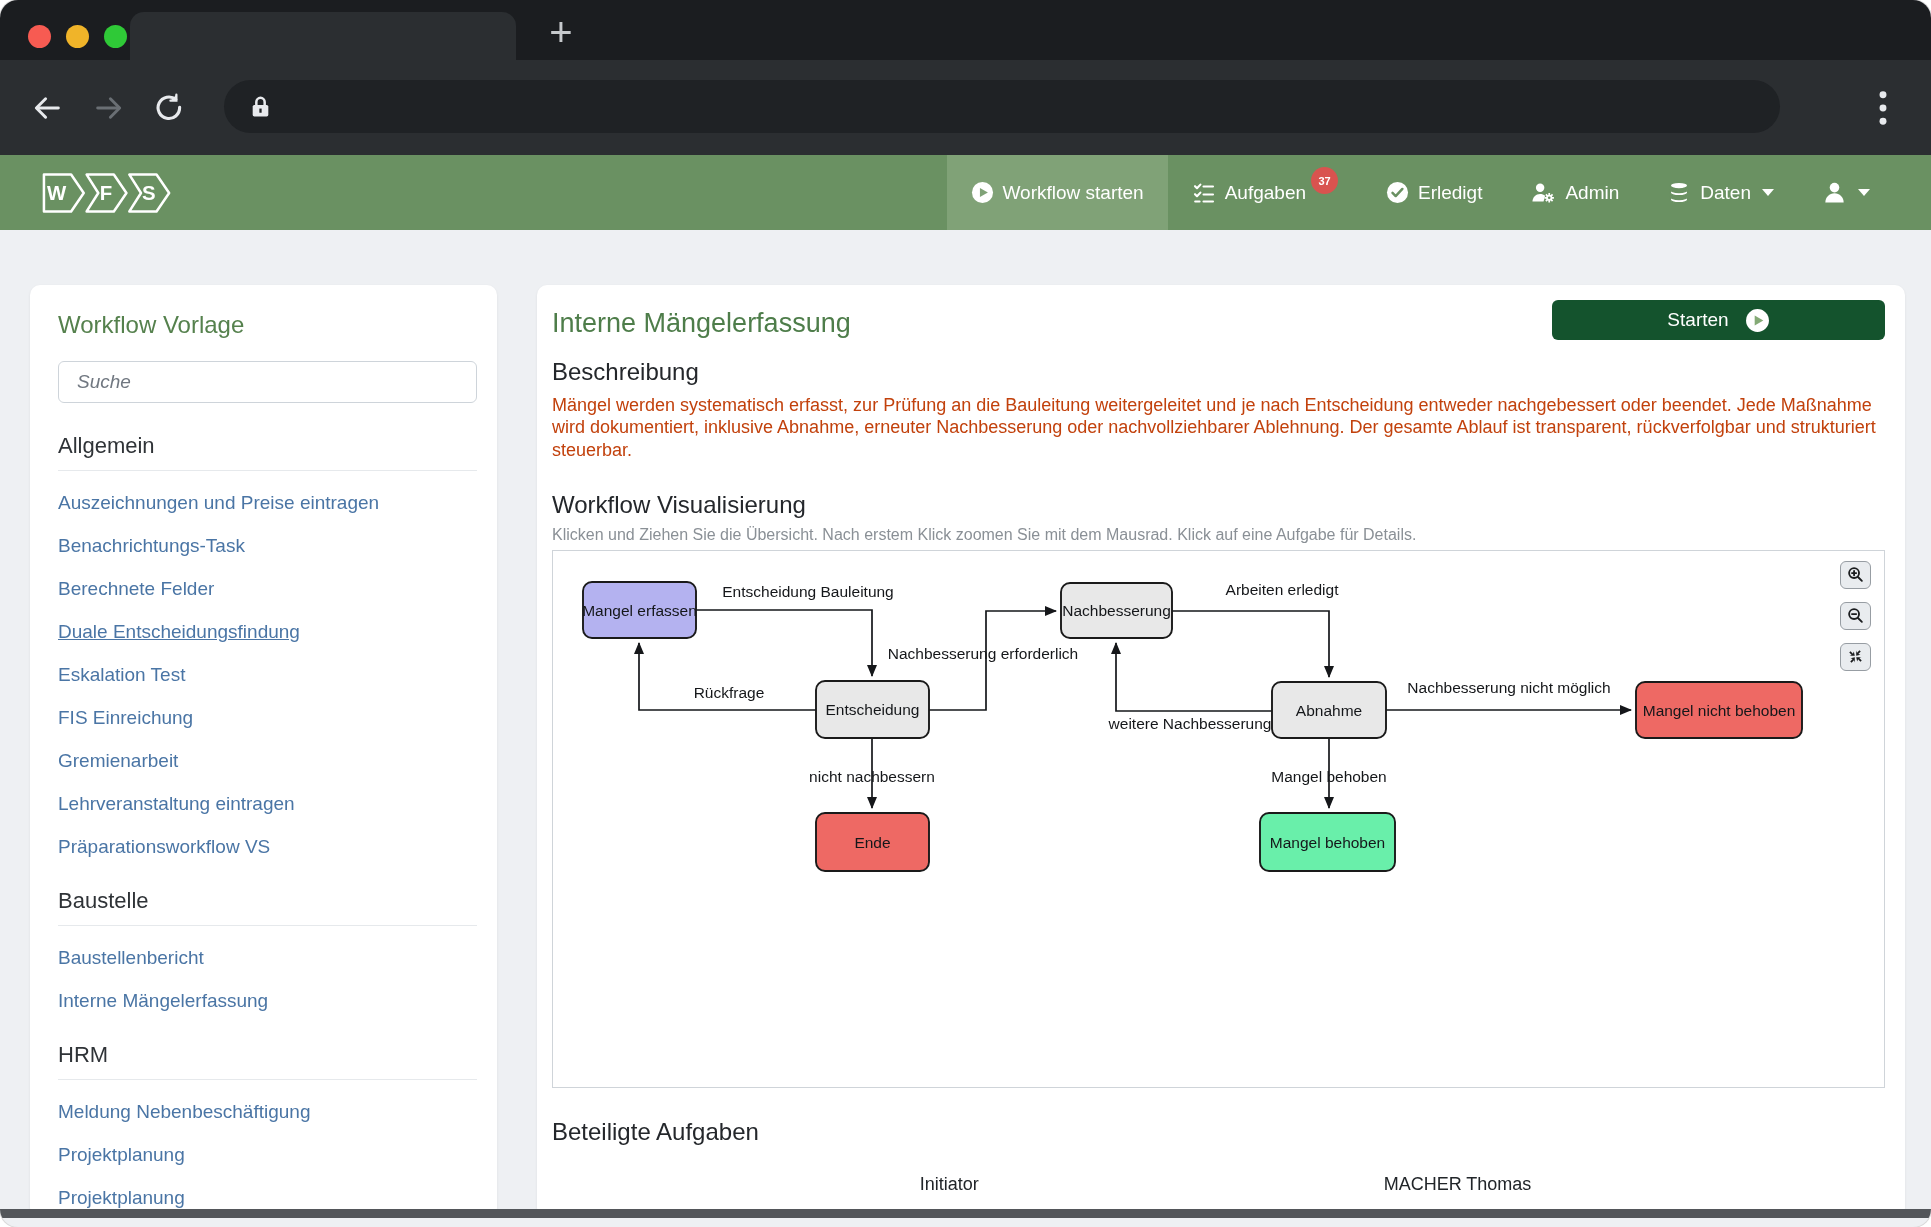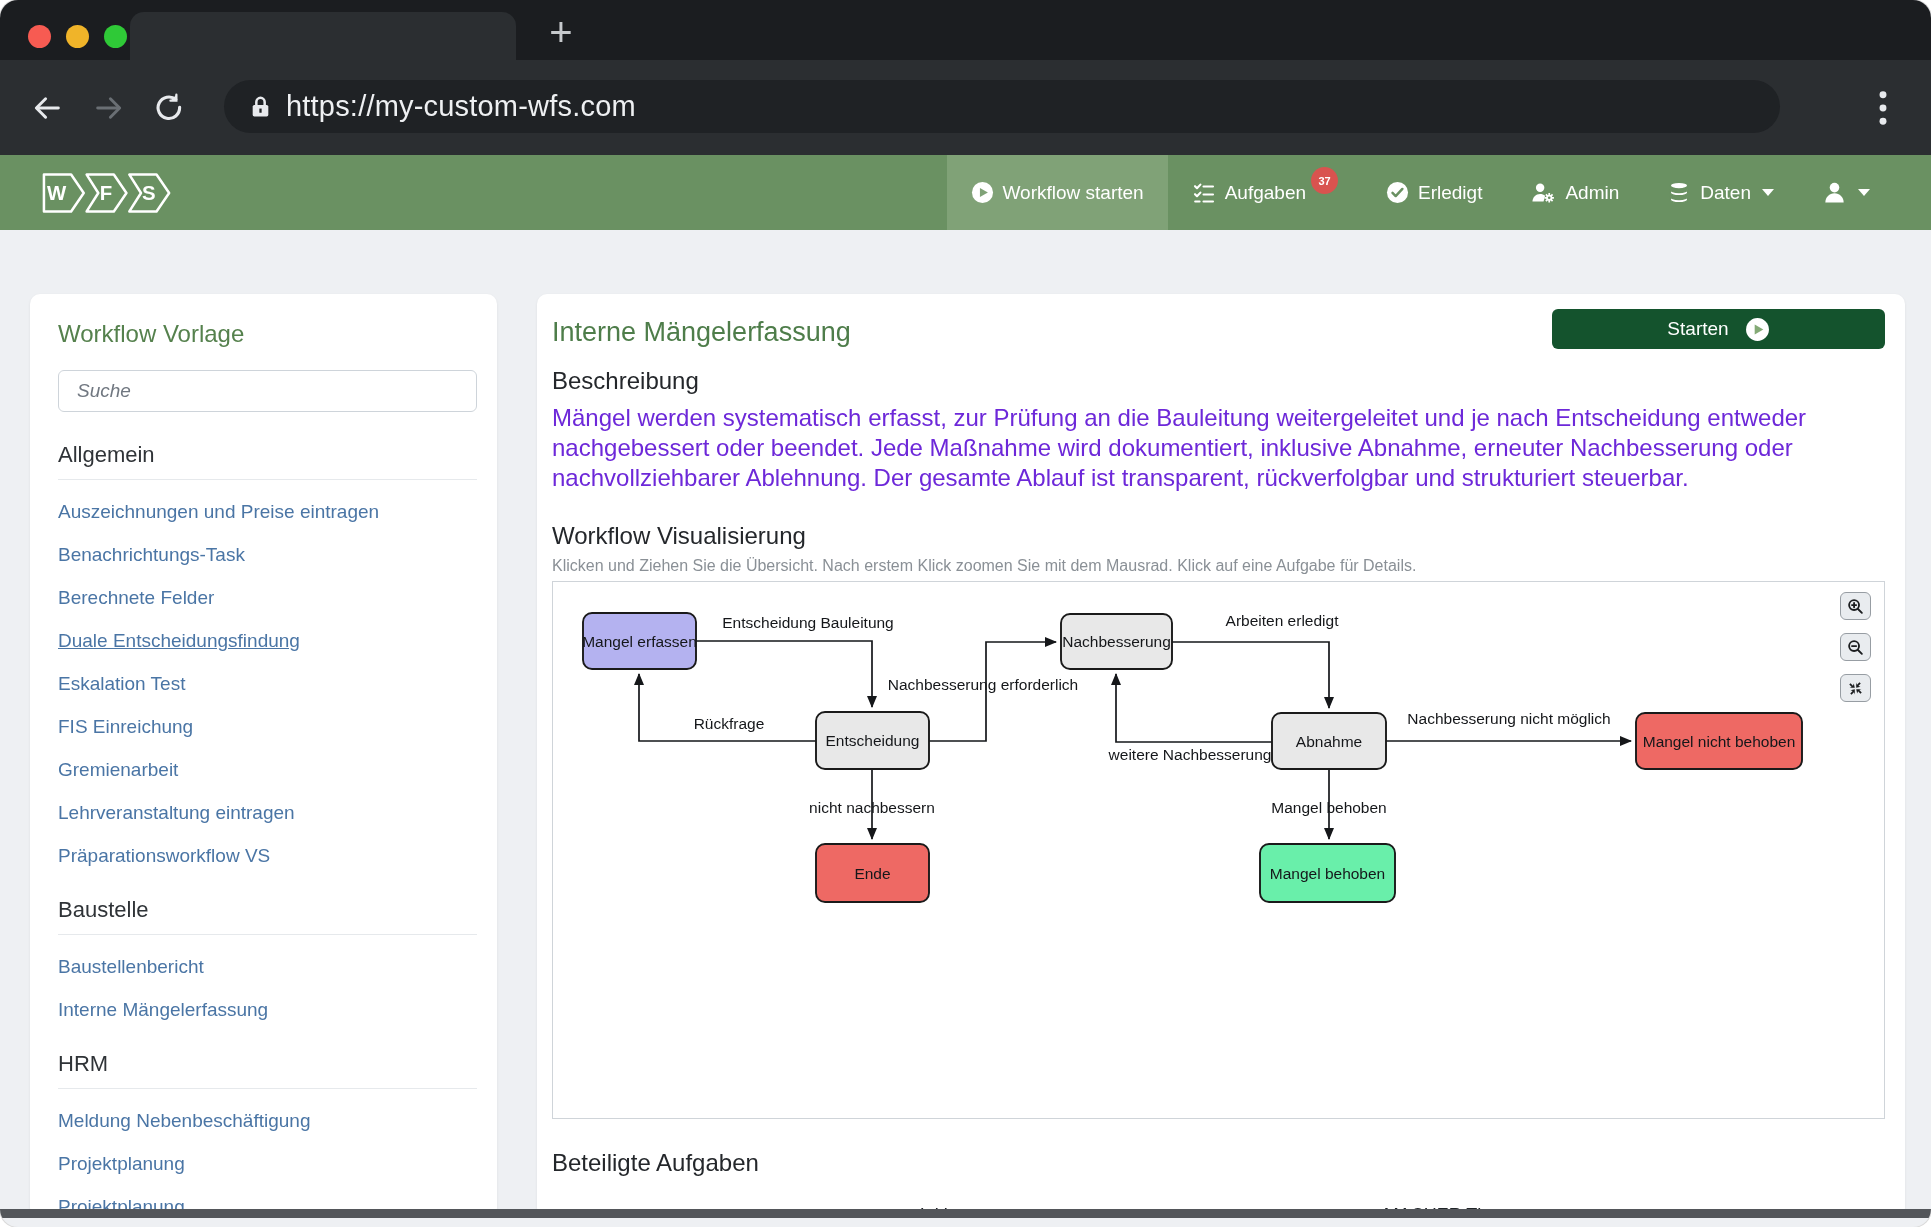--- a/index.html
+++ b/index.html
@@ -27,41 +27,41 @@
   .nav-item{display:flex;align-items:center;gap:9px;padding:0 24px;font-size:19px;cursor:pointer;white-space:nowrap;}
   .nav-item.active{background:#80a277;}
   .nav-item .icon{display:flex;align-items:center;}
   .badge{background:#d9534f;color:#fff;font-size:11px;font-weight:bold;min-width:27px;height:27px;border-radius:14px;
     display:flex;align-items:center;justify-content:center;margin:-24px 0 0 -4px;padding:0 4px;}
   .caret{width:0;height:0;border-left:6px solid transparent;border-right:6px solid transparent;border-top:7px solid #fff;margin-left:2px;}
 
   
   .page{position:absolute;top:230px;bottom:9px;left:0;right:0;background:#eef0f3;overflow:hidden;}
   .bottom-strip{position:absolute;bottom:0;left:0;right:0;height:9px;background:#53565a;}
-  .card{position:absolute;top:64px;bottom:0;background:#fff;border-radius:10px;box-shadow:0 1px 3px rgba(0,0,0,.07);}
+  .card{position:absolute;top:55px;bottom:0;background:#fff;border-radius:10px;box-shadow:0 1px 3px rgba(0,0,0,.07);}
 
   
   .sidebar{left:30px;width:467px;padding:26px 20px 0 28px;overflow:hidden;}
   .side-title{color:#55814d;font-size:24px;font-weight:400;margin:0 0 22px;}
   .search{width:100%;height:42px;border:1px solid #ced4da;border-radius:6px;font-size:19px;padding:0 18px;color:#495057;outline:none;
     font-family:inherit;font-style:italic;}
   .search::placeholder{color:#707780;}
   .group-h{font-size:22px;color:#2f3337;font-weight:400;margin:30px 0 0;padding-bottom:11px;border-bottom:1px solid #e6e9ec;}
   .side-link{display:block;color:#4a75a5;font-size:19px;margin-top:21px;cursor:pointer;text-decoration:none;}
   .side-link.underlined{text-decoration:underline;}
 
   
   .main{left:537px;right:26px;padding:15px 20px 0 15px;overflow:hidden;}
   .main-head{display:flex;justify-content:space-between;align-items:flex-start;}
   .main-title{color:#4e7d4a;font-size:27px;font-weight:400;margin:8px 0 0;}
   .start-btn{width:333px;height:40px;background:#14532d;border:none;border-radius:6px;color:#fff;font-size:19px;
     display:flex;align-items:center;justify-content:center;gap:16px;cursor:pointer;font-family:inherit;}
   .section-h{font-size:24px;color:#24272b;font-weight:500;margin:0;}
   .h-desc{margin-top:18px;}
-  .desc{font-size:24px;color:#6d28d9;line-height:1.24;margin:8px 0 0;}
+  .desc{font-size:18px;color:#c2410c;line-height:1.24;margin:8px 0 0;}
   .h-viz{margin-top:30px;}
   .hint{font-size:16px;color:#8a9096;margin:7px 0 0;}
   .canvas{margin-top:6px;height:538px;border:1px solid #cfd4d9;position:relative;background:#fff;overflow:hidden;}
   .zoom-controls{position:absolute;top:10px;right:13px;display:flex;flex-direction:column;gap:13px;}
   .zbtn{width:31px;height:28px;background:#e9ecef;border:1.5px solid #979da3;border-radius:6px;display:flex;
     align-items:center;justify-content:center;cursor:pointer;padding:0;}
   .h-persons{margin-top:30px;}
   .person-row{display:flex;font-size:18px;color:#212529;padding:20px 0 20px 14px;border-bottom:1px solid #e6e9ec;margin-top:8px;justify-content:center;}
   .person-role{width:464px;}
 </style>
@@ -100,21 +100,20 @@
         </svg>
       </div>
     <div class="urlbar">
       <span style="display:flex">
           <svg width="25" height="28" viewBox="0 0 24 24">
             <rect x="4.5" y="10" width="15" height="11" rx="1.6" fill="#e8eaed"></rect>
             <path d="M8 10V7.2a4 4 0 0 1 8 0V10" fill="none" stroke="#e8eaed" stroke-width="2.4"></path>
             <rect x="10.9" y="13.5" width="2.2" height="4" fill="#1f2225"></rect>
           </svg>
         </span>
-      <span class="url-text">https://my-custom-wfs.com</span>
     </div>
     <div class="menu-dots">
         <svg width="14" height="40" viewBox="0 0 8 30">
           <circle cx="4" cy="5" r="2.6" fill="#e8eaed"></circle>
           <circle cx="4" cy="15" r="2.6" fill="#e8eaed"></circle>
           <circle cx="4" cy="25" r="2.6" fill="#e8eaed"></circle>
         </svg>
       </div>
   </div>
 

